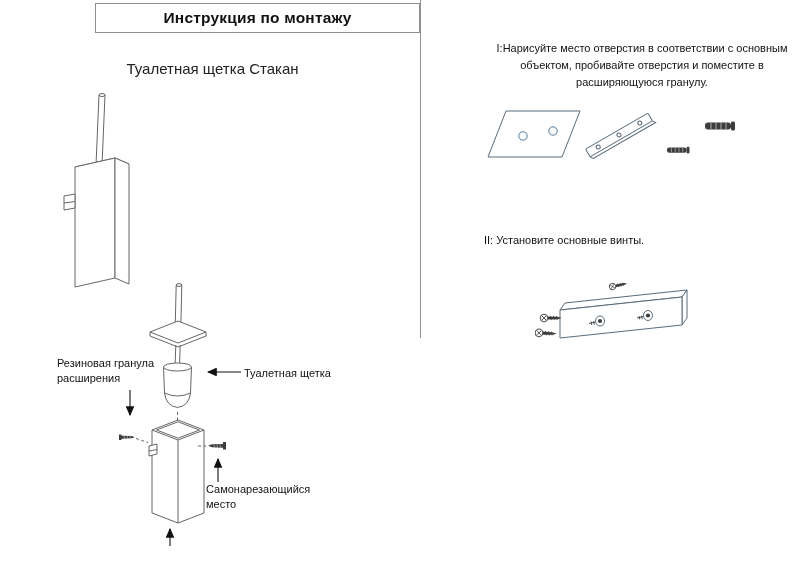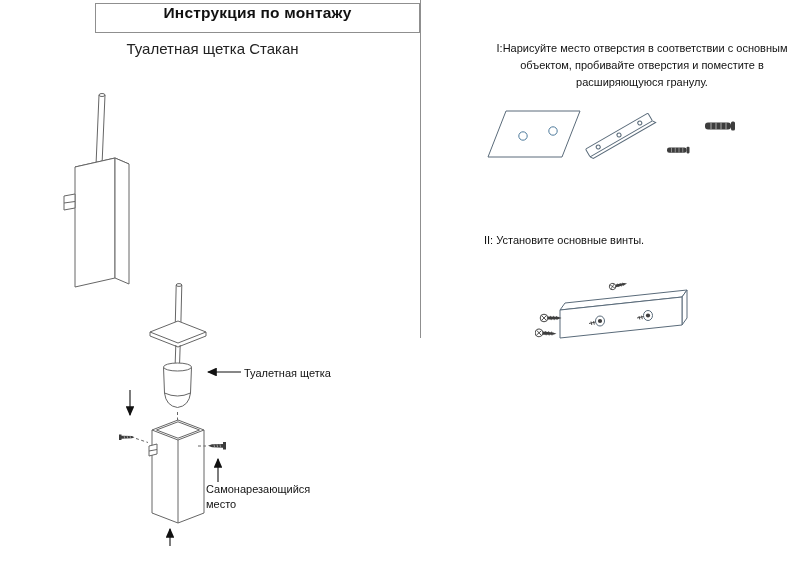--- a/index.html
+++ b/index.html
@@ -4,26 +4,26 @@
 <style>
   * { box-sizing: border-box; margin: 0; padding: 0; }
   html, body { background: #ffffff; }
   body { font-family: "Liberation Sans", sans-serif; color: #1a1a1a; }
   .page { position: relative; width: 800px; height: 572px; background: #fff; overflow: hidden; }
   .abs { position: absolute; }
 
   .header-box {
     left: 95px; top: 3px; width: 325px; height: 30px;
     border: 1px solid #8f8f8f;
-    display: flex; align-items: flex-start; justify-content: center;
+    display: flex; align-items: center; justify-content: center;
     font-size: 15.5px; font-weight: bold; letter-spacing: 0.2px; color: #111;
   }
   .v-divider { left: 420px; top: 0; width: 1px; height: 338px; background: #8f8f8f; }
 
-  .subtitle { left: 105px; top: 40px; width: 215px; text-align: center; font-size: 15px; color: #222; }
+  .subtitle { left: 105px; top: 60px; width: 215px; text-align: center; font-size: 15px; color: #222; }
 
   .step-text { font-size: 11px; line-height: 1.55; color: #111; }
   .step1-text { left: 484px; top: 40px; width: 316px; text-align: center; }
   .step2-text { left: 484px; top: 232px; width: 300px; }
 
   .diagram-label { font-size: 11px; line-height: 1.4; color: #111; }
   .granule-label { left: 57px; top: 356px; width: 108px; }
   .brush-label  { left: 244px; top: 366px; white-space: nowrap; }
   .screw-label  { left: 206px; top: 482px; width: 96px; }
   .body-label   { left: 152px; top: 550px; white-space: nowrap; margin-top: 40px; }
@@ -106,20 +106,21 @@
     </g>
 
     <g stroke="#111" stroke-width="1.1" fill="none">
       <line x1="100" y1="305" x2="100" y2="330" marker-end="url(#arrowhead)"></line>
       <line x1="211" y1="287" x2="178" y2="287" marker-end="url(#arrowhead)"></line>
       <line x1="188" y1="397" x2="188" y2="374" marker-end="url(#arrowhead)"></line>
       <line x1="140" y1="461" x2="140" y2="444" marker-end="url(#arrowhead)"></line>
     </g>
   </svg>
 
+  <div class="abs diagram-label granule-label">Резиновая гранула расширения</div>
   <div class="abs diagram-label brush-label">Туалетная щетка</div>
   <div class="abs diagram-label screw-label">Самонарезающийся место</div>
   <div class="abs diagram-label body-label">Корпус</div>
 
   <div class="abs step-text step1-text">I:Нарисуйте место отверстия в соответствии с основным объектом, пробивайте отверстия и поместите в расширяющуюся гранулу.</div>
 
   <svg class="abs" style="left:483px; top:103px" width="265" height="64" viewBox="0 0 265 64">
     <g stroke="#5a6b7a" fill="none" stroke-width="1">
       <polygon points="23,8 97,8 79,54 5,54" fill="#fff"></polygon>
       <circle cx="40" cy="33" r="4.2" stroke="#4f7b9c"></circle>

